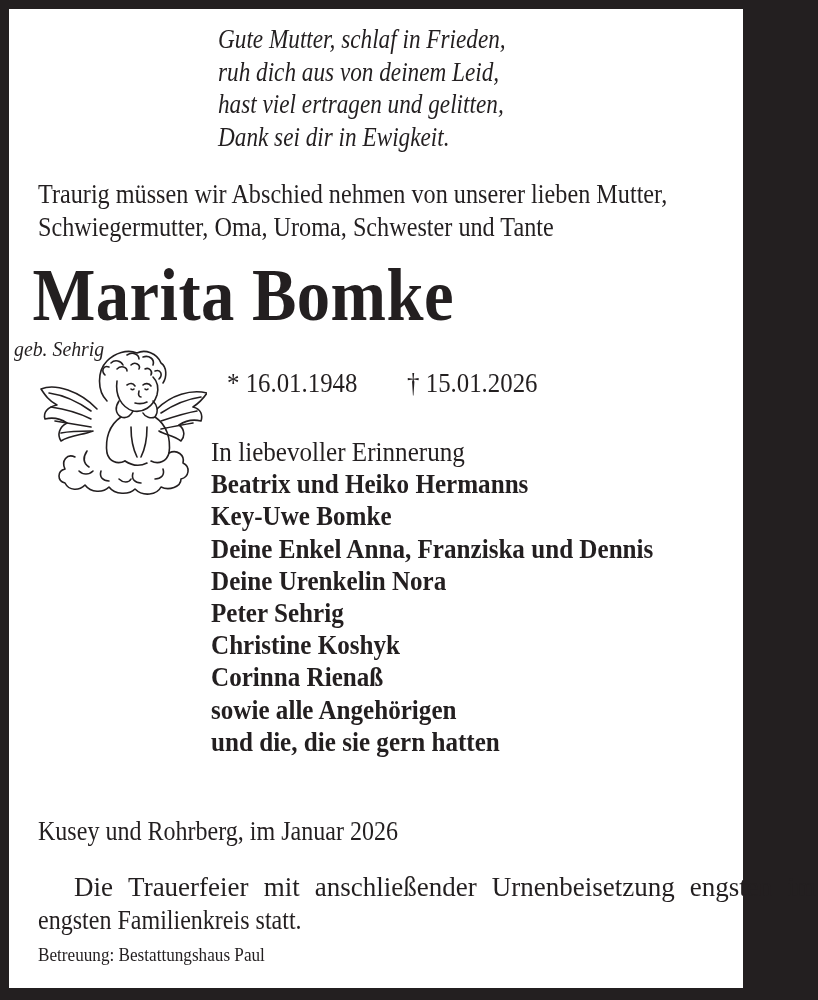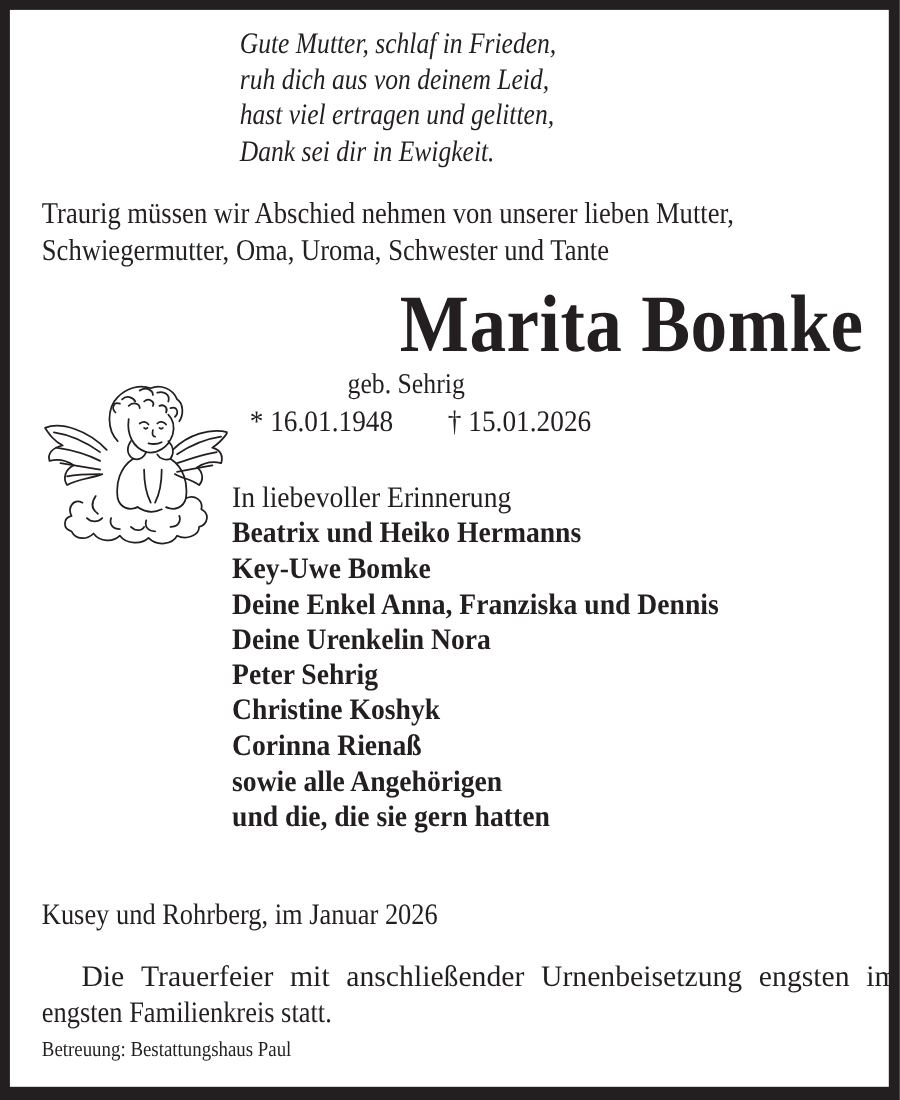--- a/index.html
+++ b/index.html
@@ -7,21 +7,21 @@
       width: 818px; height: 1000px;
       background: #231f20;
       position: relative;
       overflow: hidden;
       font-family: "Liberation Serif", "DejaVu Serif", serif;
       color: #231f20;
     }
     .card {
       position: absolute;
       left: 9px; top: 9px;
-      width: 799px; height: 979px;
+      width: 734px; height: 979px;
       background: #ffffff;
     }
     .abs { position: absolute; white-space: nowrap; }
     .poem {
       left: 209px; top: 14px;
       font-style: italic;
       font-size: 27px;
       line-height: 32.5px;
       transform: scaleX(0.86);
       transform-origin: left top;
@@ -29,32 +29,32 @@
     .poem div { height: 32.5px; }
     .intro {
       left: 29px; top: 168px;
       font-size: 27.5px;
       line-height: 33px;
       transform: scaleX(0.88);
       transform-origin: left top;
     }
     .name {
       left: 0; width: 799px; top: 246px;
-      text-align: right;
+      text-align: left;
       font-weight: bold;
       font-size: 74px;
       line-height: 80px;
       letter-spacing: 0.5px;
     }
     .name span { display: inline-block; transform: scaleX(0.90); }
     .geb {
       left: 0; width: 720px; top: 325px;
-      text-align: center;
-      font-size: 26px;
+      font-size: 22px;
       line-height: 30px;
+      font-style: italic;
     }
     .geb span { display: inline-block; transform: scaleX(0.9); }
     .dates {
       left: 218px; top: 358px;
       font-size: 27px;
       line-height: 32px;
       transform: scaleX(0.92);
       transform-origin: left top;
     }
     .dates .death { margin-left: 54px; }

